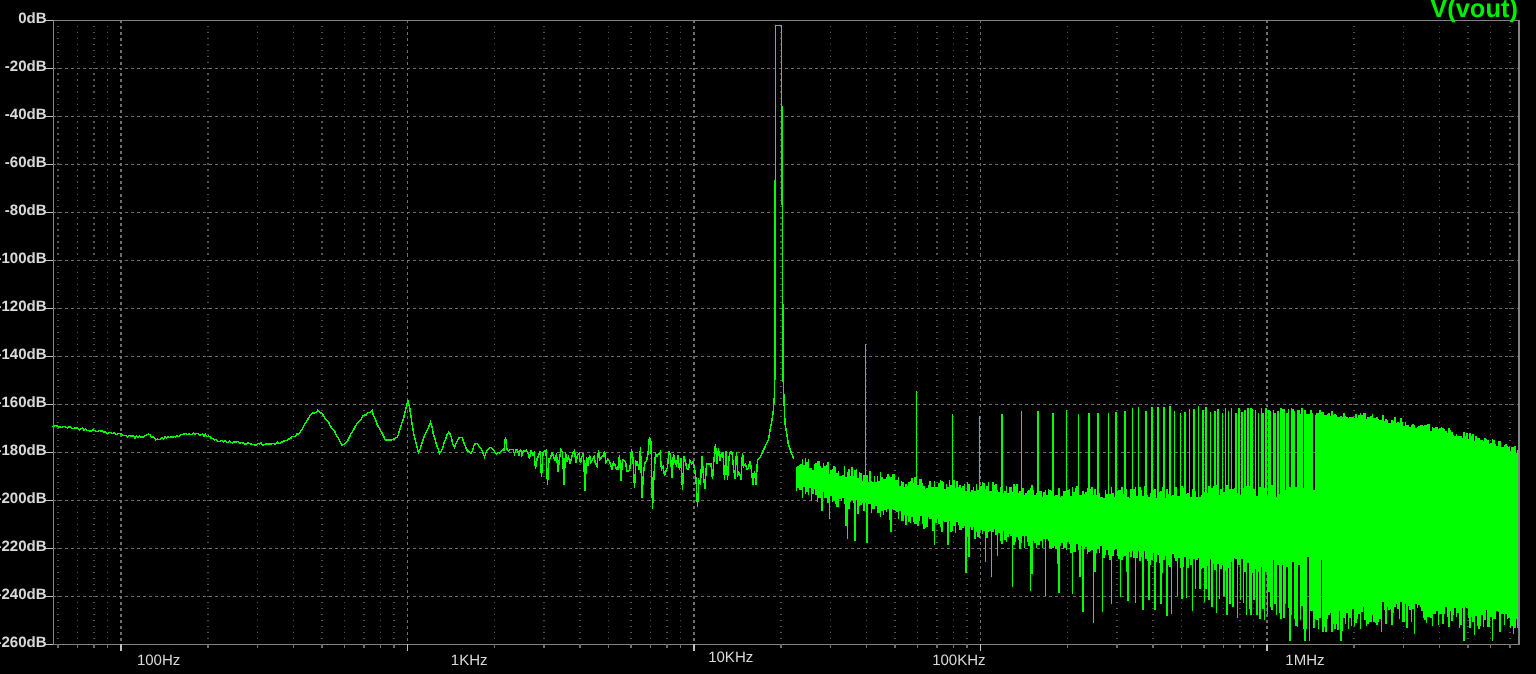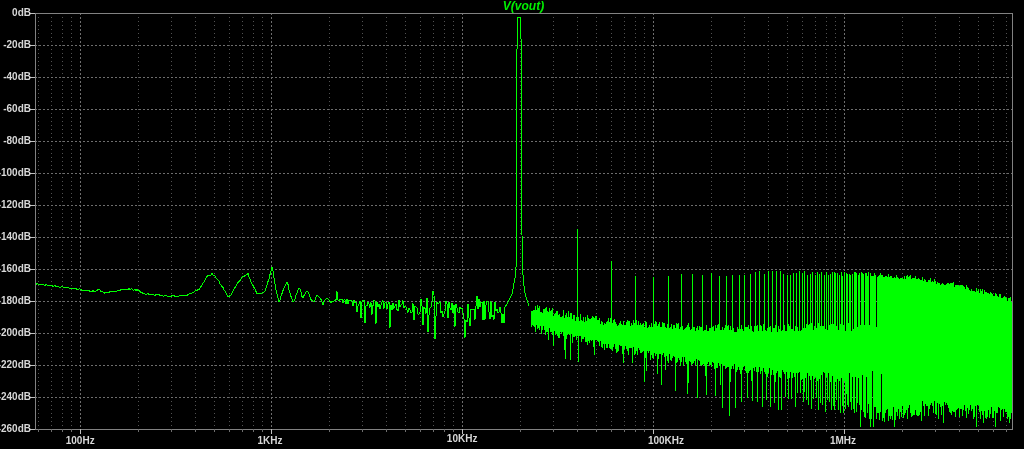--- a/index.html
+++ b/index.html
@@ -1,25 +1,25 @@
 <!DOCTYPE html>
 <html><head>
 <meta charset="utf-8">
 <style>
   html,body{margin:0;padding:0;background:#000;}
   body{width:1024px;height:449px;position:relative;overflow:hidden;
        font-family:"Liberation Sans",sans-serif;}
   #stage{position:absolute;left:0;top:0;width:1024px;height:449px;background:#000;}
   #plot-svg{position:absolute;left:0;top:0;}
   .plot-title{position:absolute;top:0;height:12px;line-height:12px;
-      text-align:center;font-size:12px;font-weight:bold;letter-spacing:0px;font-style:italic;}
+      text-align:right;font-size:17px;font-weight:bold;letter-spacing:0px;}
   .y-label{position:absolute;width:63px;text-align:right;font-size:10px;
       font-weight:bold;height:12px;line-height:12px;white-space:nowrap;}
-  .x-label{position:absolute;width:80px;text-align:center;font-size:10px;
-      font-weight:bold;height:12px;line-height:12px;white-space:nowrap;}
+  .x-label{position:absolute;width:80px;text-align:right;font-size:10px;
+      font-weight:normal;height:12px;line-height:12px;white-space:nowrap;}
 </style>
 </head>
 <body>
 
 <div id="stage">
   <svg id="plot-svg" width="1024" height="449">
     <g id="g-minor">
         <line x1="38.5" y1="13" x2="38.5" y2="429" stroke="#525252" stroke-width="1" stroke-dasharray="1 3" shape-rendering="crispEdges"></line>
         <line x1="51.5" y1="13" x2="51.5" y2="429" stroke="#525252" stroke-width="1" stroke-dasharray="1 3" shape-rendering="crispEdges"></line>
         <line x1="62.5" y1="13" x2="62.5" y2="429" stroke="#525252" stroke-width="1" stroke-dasharray="1 3" shape-rendering="crispEdges"></line>
@@ -165,18 +165,18 @@
       <div class="y-label" style="left: -32px; top: 231px; color: rgb(216, 216, 216);">-140dB</div>
       <div class="y-label" style="left: -32px; top: 263px; color: rgb(216, 216, 216);">-160dB</div>
       <div class="y-label" style="left: -32px; top: 295px; color: rgb(216, 216, 216);">-180dB</div>
       <div class="y-label" style="left: -32px; top: 327px; color: rgb(216, 216, 216);">-200dB</div>
       <div class="y-label" style="left: -32px; top: 359px; color: rgb(216, 216, 216);">-220dB</div>
       <div class="y-label" style="left: -32px; top: 391px; color: rgb(216, 216, 216);">-240dB</div>
       <div class="y-label" style="left: -32px; top: 423px; color: rgb(216, 216, 216);">-260dB</div>
     </div>
   <div id="xlabels">
       <div class="x-label" style="left: 40.181px; top: 435px; color: rgb(216, 216, 216);">100Hz</div>
-      <div class="x-label" style="left: 230px; top: 435px; color: rgb(216, 216, 216);">1KHz</div>
+      <div class="x-label" style="left: 245px; top: 435px; color: rgb(216, 216, 216);">1KHz</div>
       <div class="x-label" style="left: 422.145px; top: 433px; color: rgb(216, 216, 216);">10KHz</div>
-      <div class="x-label" style="left: 626px; top: 435px; color: rgb(216, 216, 216);">100KHz</div>
+      <div class="x-label" style="left: 577px; top: 435px; color: rgb(216, 216, 216);">100KHz</div>
       <div class="x-label" style="left: 803px; top: 435px; color: rgb(216, 216, 216);">1MHz</div>
     </div>
 </div>
 
 </body></html>

